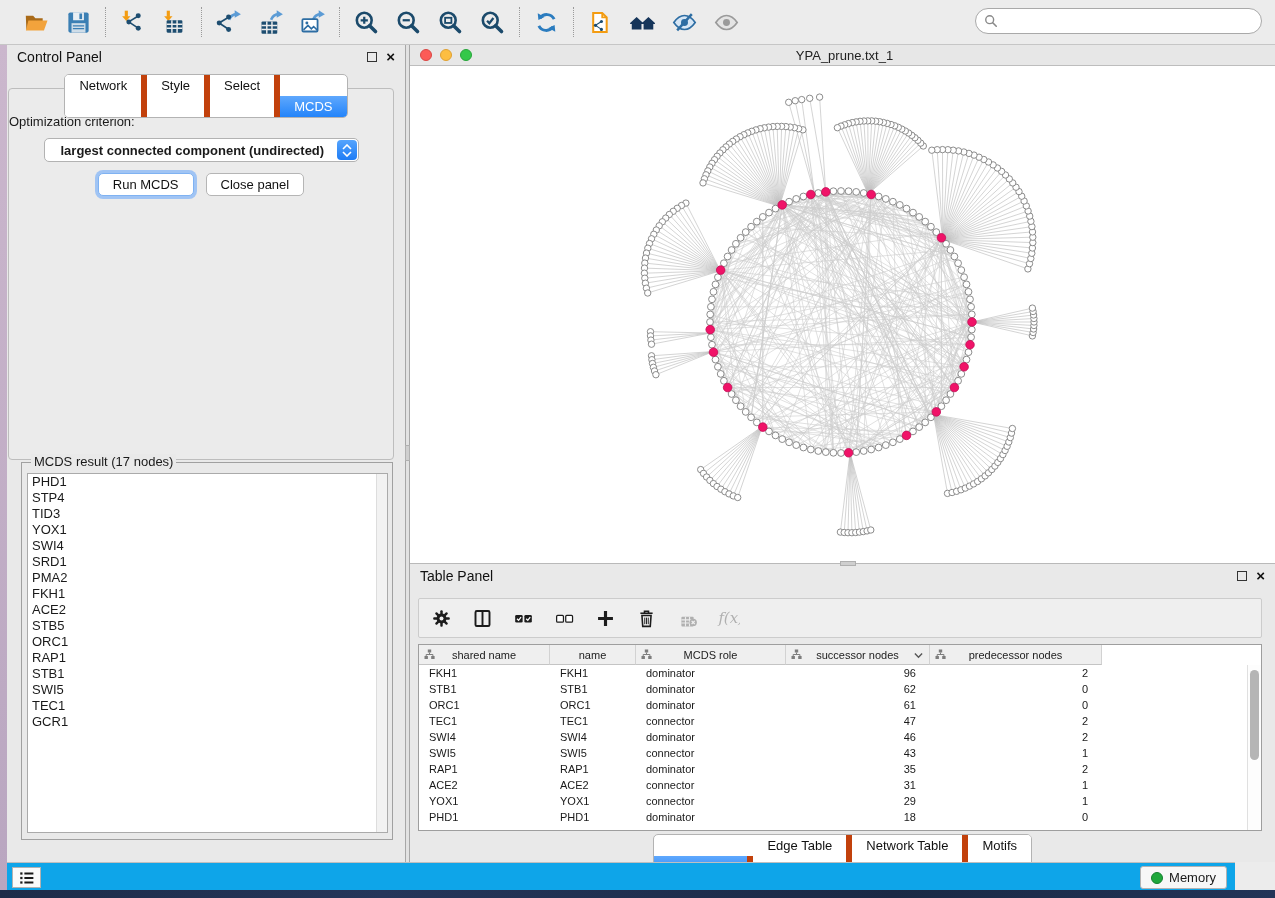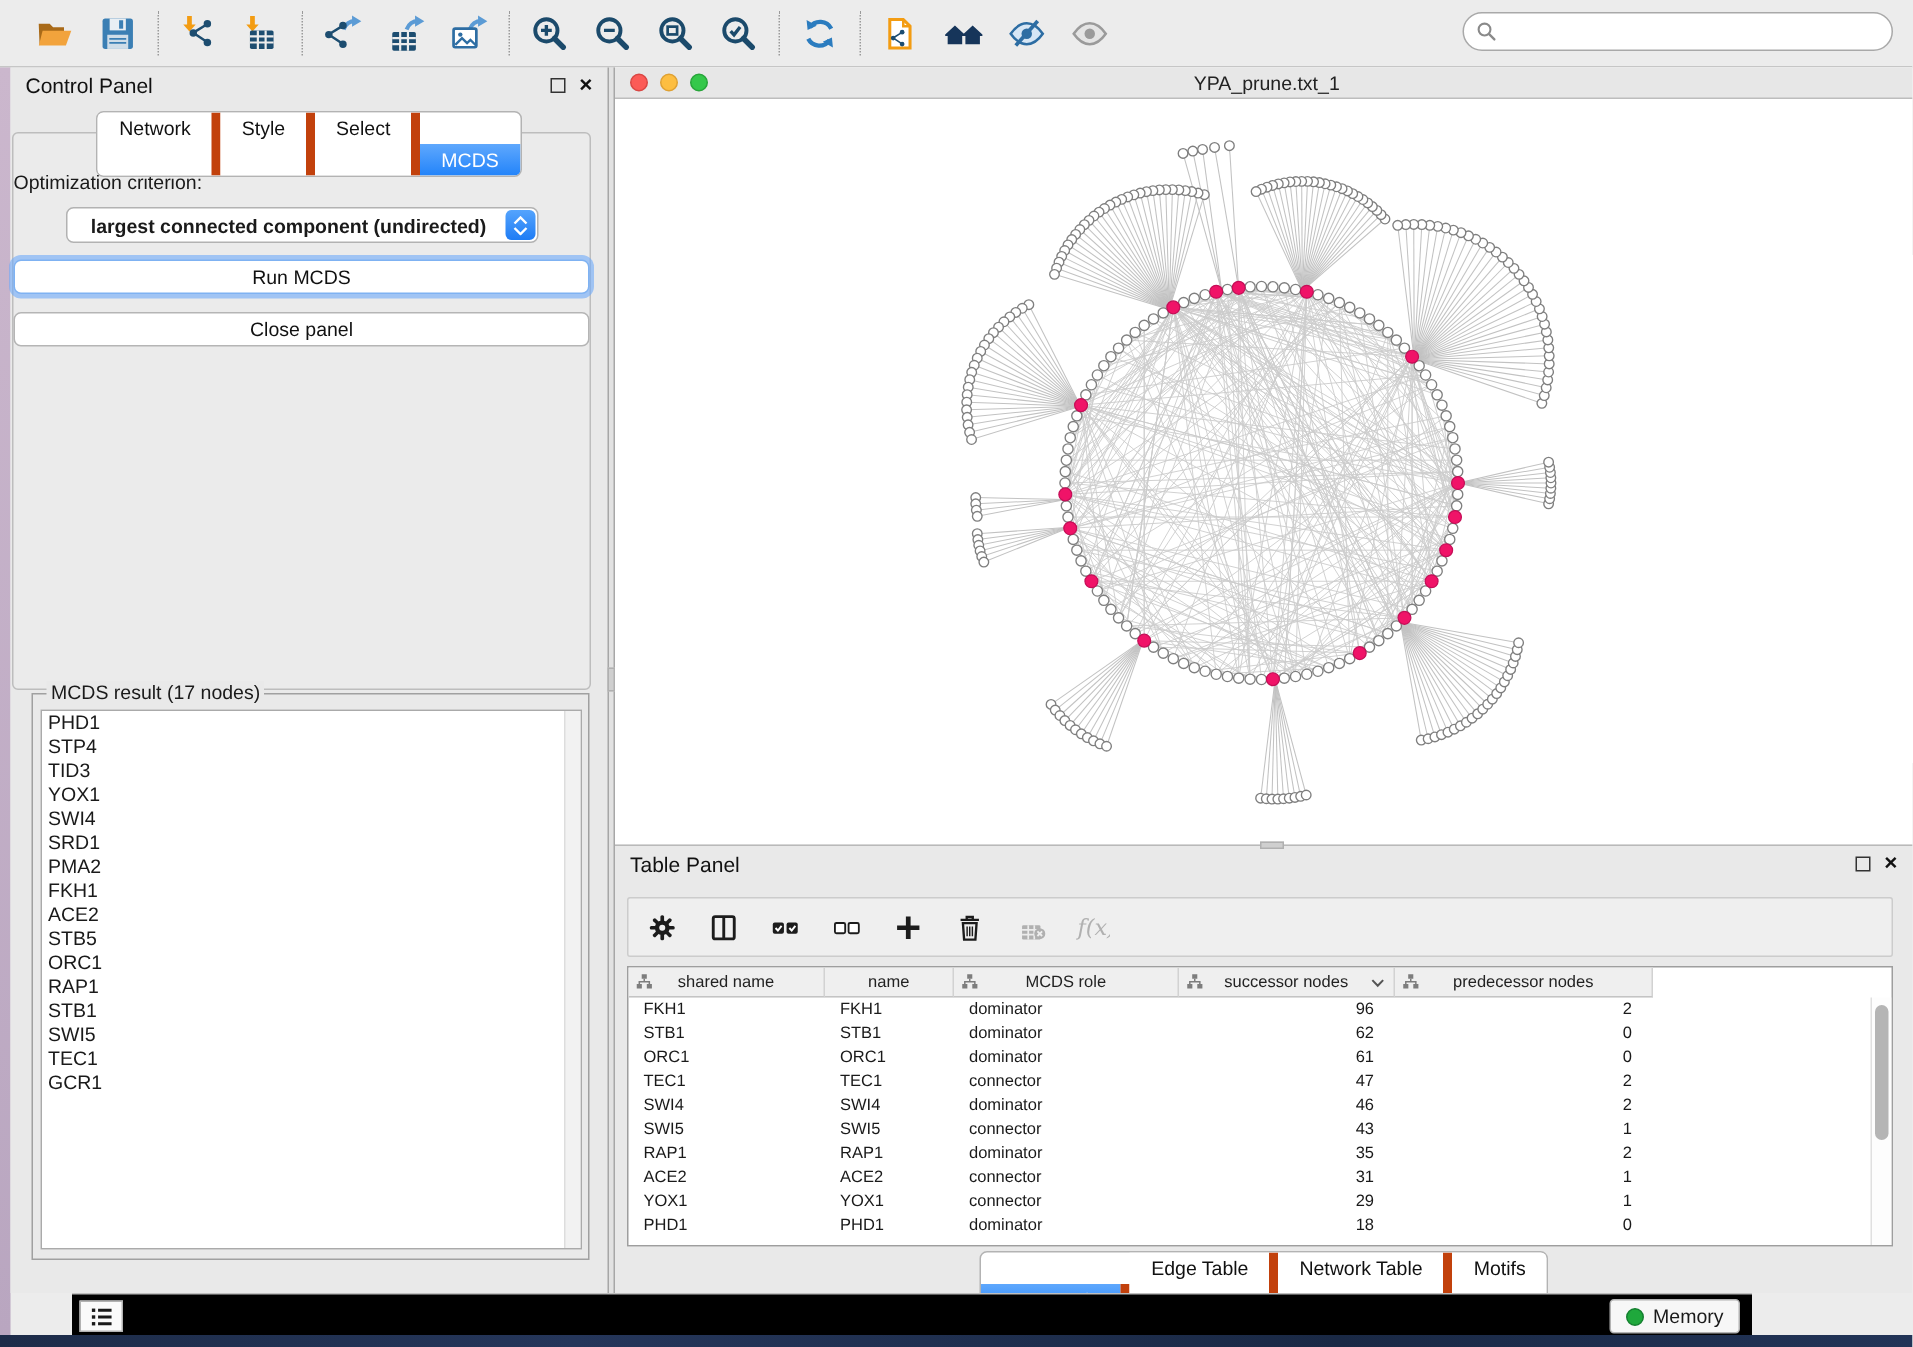--- a/index.html
+++ b/index.html
@@ -34,21 +34,21 @@
   .seg { padding:3px 14px; font-size:13px; background:#fff; color:#111; border-right:6px solid #c2410c; cursor:default; }
   .seg:last-child { border-right:none; }
   .seg.active { background:linear-gradient(#5fa8fd,#2384fa); color:#fff;margin-top:21px; }
 
   .cp-body { position:absolute; left:1px; top:43px; width:386px; height:372px; border:1px solid #bdbdbd; border-radius:4px; background:#EBEBEB; }
   .opt-label { text-align:left; margin-top:25px; font-size:13px; }
   .select-wrap { margin:9px auto 0; width:315px; height:24px; background:#fff; border:1px solid #b2b2b2; border-radius:5px; display:flex; align-items:center; position:relative; }
   .select-value { padding-left:16px; font-size:13px; white-space:nowrap; overflow:hidden;font-weight:bold; }
   .select-stepper { position:absolute; right:1px; top:1px; width:20px; height:20px; border-radius:4px; background:linear-gradient(#55a4fd,#1e7cf5); display:flex; flex-direction:column; align-items:center; justify-content:center; gap:1px; }
   .select-stepper svg { width:10px; height:6px; }
-  .cp-buttons { display:flex; justify-content:flex-end; gap:12px; margin-top:11px;flex-direction:column; }
+  .cp-buttons { display:flex; justify-content:center; gap:12px; margin-top:11px; }
   .mac-btn { background:#fff; border:1px solid #b5b5b5; border-radius:5px; font-size:13px; padding:3px 14px; font-family:inherit; color:#111; cursor:default; }
   .mac-btn.focused { box-shadow:0 0 0 3px rgba(110,170,250,.6); border-color:#7fb2f2; }
 
   .mcds-fieldset { position:absolute; left:14px; top:417px; width:372px; height:378px; border:1px solid #a0a0a0; padding-top:4px; }
   .mcds-legend { font-size:13px; padding:0 3px; margin-left:3px; }
   .mcds-list { position:absolute; left:5px; top:10px; width:361px; height:360px; background:#fff; border:1px solid #aaa; overflow:hidden; }
   .mcds-item { font-size:13px; line-height:16px; padding-left:4px; }
   .mcds-scroll { position:absolute; right:0; top:0; width:11px; height:100%; background:#f2f2f2; border-left:1px solid #ddd; }
 
   
@@ -80,21 +80,21 @@
   .th-cell .sortv { position:absolute; right:6px; top:7px; }
   .tp-rows { position:absolute; left:0; top:20px; right:14px; bottom:0; }
   .t-row { display:flex; height:16px; font-size:11px; align-items:center; }
   .t-cell { overflow:hidden; white-space:nowrap; }
   .tp-scroll { position:absolute; right:0; top:20px; width:14px; bottom:0; background:#fdfdfd; border-left:1px solid #e0e0e0; }
   .tp-thumb { position:absolute; left:2px; top:5px; width:9px; height:90px; background:#b5b5b5; border-radius:5px; }
 
   .tp-tabs { position:absolute; left:0; top:270px; width:100%; display:flex; justify-content:center; }
 
   
-  .status-bar { position:absolute; left:7px; top:862px; width:1120px; height:28px; background:#000000; border-top:1px solid #bfbfbf;margin-left:41px; }
+  .status-bar { position:absolute; left:7px; top:862px; width:1228px; height:28px; background:#0ea5e9; border-top:1px solid #bfbfbf; }
   .status-btn { position:absolute; left:5px; top:4px; width:29px; height:21px; background:#fafafa; border:1px solid #b2b2b2; display:flex; align-items:center; justify-content:center; }
   .memory-btn { position:absolute; right:8px; top:3px; height:23px; background:#f7f7f7; border:1px solid #b2b2b2; border-radius:3px; display:flex; align-items:center; gap:6px; padding:0 10px; font-size:13px; }
   .mem-dot { width:12px; height:12px; border-radius:50%; background:#1fa83c; border:1px solid #158030; }
 </style>
 </head>
 <body>
 
 <div class="toolbar">
   <div id="toolbar-groups" style="display:flex;align-items:center;">
       <div class="tb-group">

